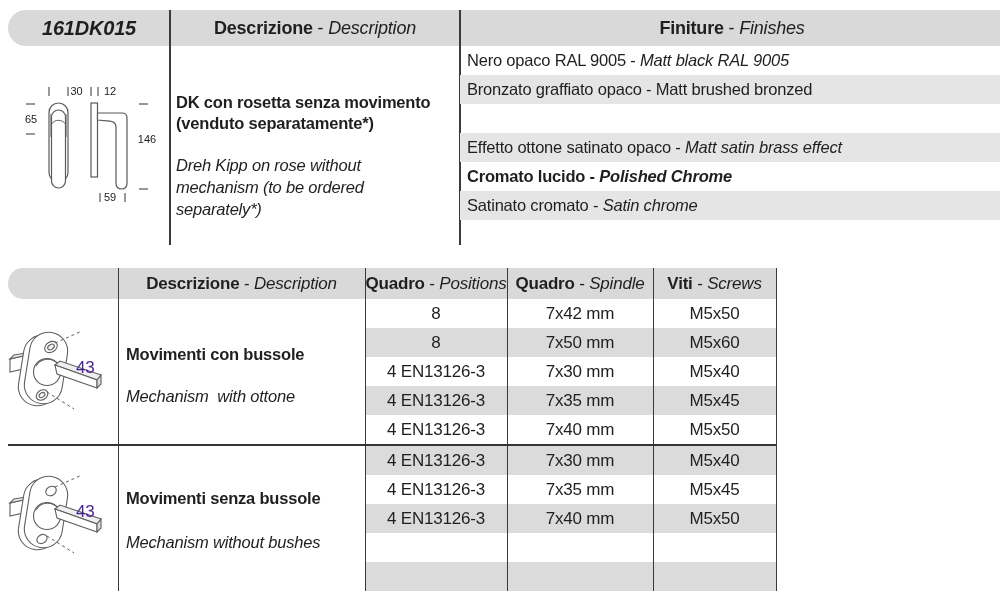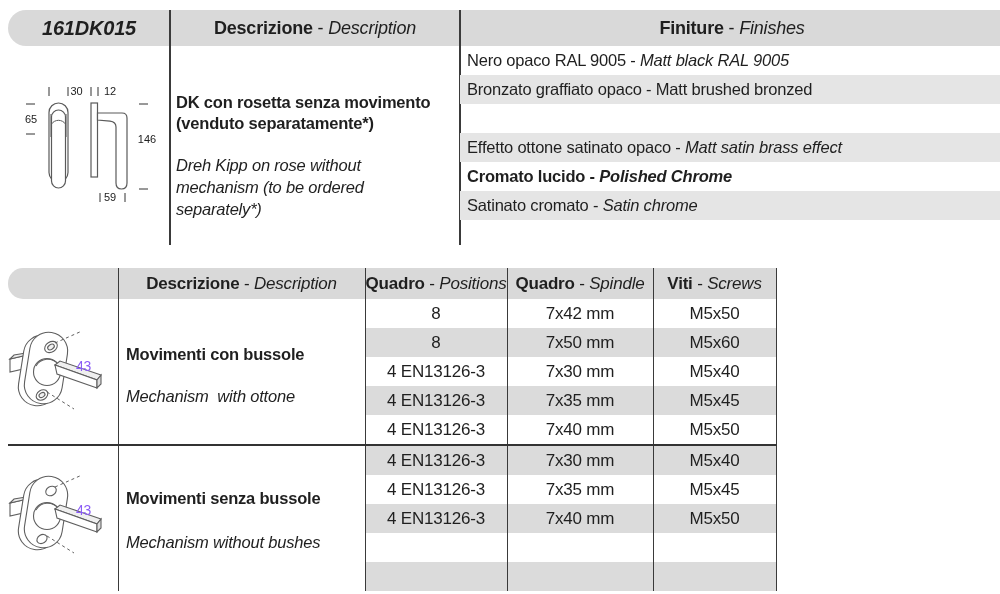--- a/index.html
+++ b/index.html
@@ -42,21 +42,21 @@
   }
   .col-scatti { left:365px; width:142px; }
   .col-quadro { left:507px; width:146px; }
   .col-viti   { left:653px; width:123px; }
   .desc-block { position:absolute; left:176px; top:92px; width:285px; }
   .desc-it { font-weight:bold; font-size:16.5px; line-height:21px; white-space:pre-line; }
   .desc-en { font-style:italic; font-size:16.5px; line-height:22px; margin-top:20px; white-space:pre-line; }
   .grp-title { position:absolute; left:126px; font-weight:bold; font-size:16.5px; white-space:pre; }
   .grp-sub   { position:absolute; left:126px; font-style:italic; font-size:16.5px; white-space:pre; }
   .dim-label { position:absolute; font-size:11px; letter-spacing:0; text-align:center; color:#222; }
-  .mech-label { position:absolute; font-size:14px; color:#8b5cf6; }
+  .mech-label { position:absolute; font-size:17px; color:#4c1d95; }
   svg { display:block; }
 </style>
 </head>
 <body>
 
 <div class="page">
 
   <div class="hdr-bar round-left-lg" style="left:8px; top:10px; width:992px; height:36px;"></div>
 
   <div class="h-cell h-top b" style="left:8px; width:162px; font-size:20px;font-style:italic;">161DK015</div>

